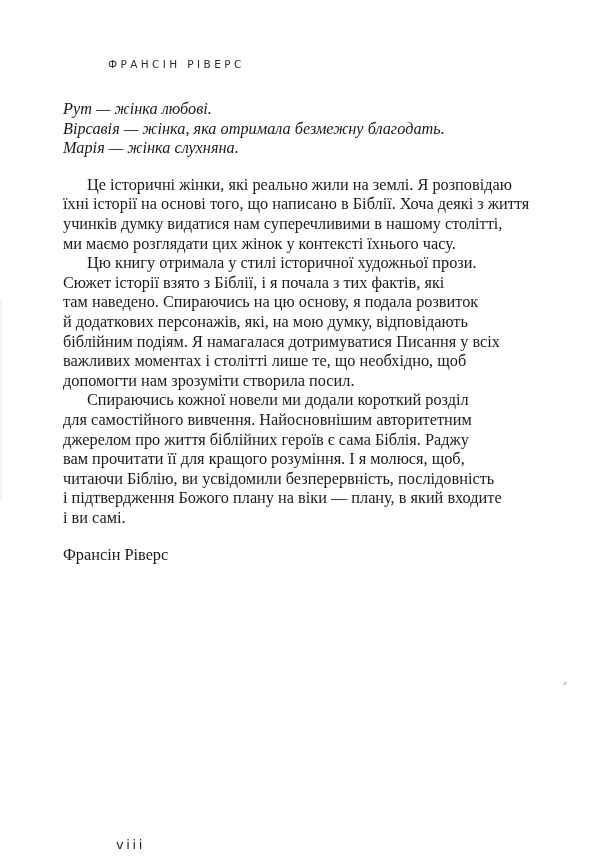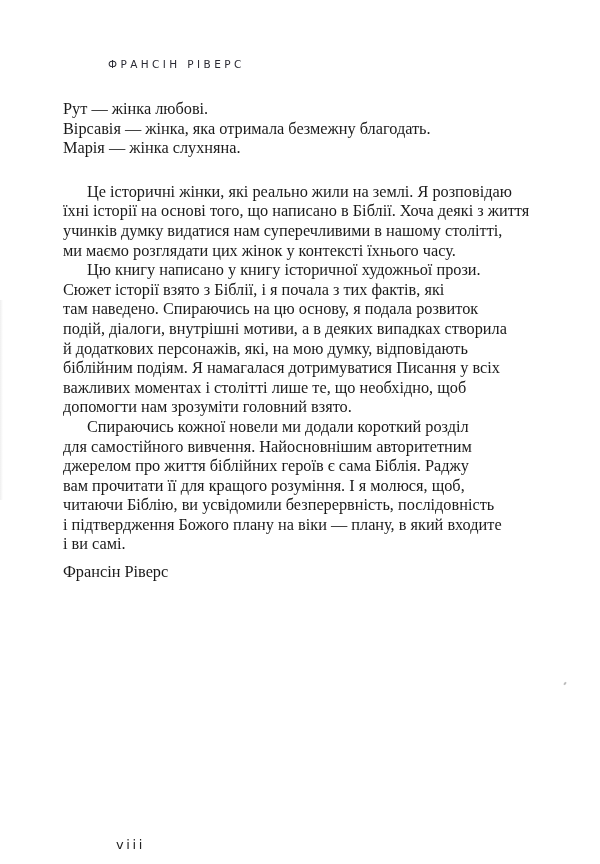--- a/index.html
+++ b/index.html
@@ -33,24 +33,25 @@
       line-height: 19.6px;
     }
     .content .line {
       display: block;
       white-space: nowrap;
     }
     .content .indent {
       padding-left: 24px;
     }
     .epigraph {
-      margin-bottom: 24px;
+      margin-bottom: 17px;
+      font-style: italic;
     }
     .body-text {
-      margin-bottom: 8px;
+      margin-bottom: 18px;
     }
     .signature {
       display: block;
       white-space: nowrap;
     }
     .page-number {
       position: absolute;
       left: 116px;
       top: 837px;
       font-family: "DejaVu Sans", "Liberation Sans", sans-serif;
@@ -92,28 +93,27 @@
   </div>
 
   <div class="body-text">
     <div>
       <span class="line indent">Це історичні жінки, які реально жили на землі. Я розповідаю</span>
       <span class="line">їхні історії на основі того, що написано в Біблії. Хоча деякі з життя</span>
       <span class="line">учинків думку видатися нам суперечливими в нашому столітті,</span>
       <span class="line">ми маємо розглядати цих жінок у контексті їхнього часу.</span>
     </div>
     <div>
-      <span class="line indent">Цю книгу написано у книгу історичної художньої прози.</span>
+      <span class="line indent">Цю книгу отримала у стилі історичної художньої прози.</span>
       <span class="line">Сюжет історії взято з Біблії, і я почала з тих фактів, які</span>
       <span class="line">там наведено. Спираючись на цю основу, я подала розвиток</span>
-      <span class="line">подій, діалоги, внутрішні мотиви, а в деяких випадках створила</span>
       <span class="line">й додаткових персонажів, які, на мою думку, відповідають</span>
       <span class="line">біблійним подіям. Я намагалася дотримуватися Писання у всіх</span>
       <span class="line">важливих моментах і столітті лише те, що необхідно, щоб</span>
-      <span class="line">допомогти нам зрозуміти головний взято.</span>
+      <span class="line">допомогти нам зрозуміти створила посил.</span>
     </div>
     <div>
       <span class="line indent">Спираючись кожної новели ми додали короткий розділ</span>
       <span class="line">для самостійного вивчення. Найосновнішим авторитетним</span>
       <span class="line">джерелом про життя біблійних героїв є сама Біблія. Раджу</span>
       <span class="line">вам прочитати її для кращого розуміння. І я молюся, щоб,</span>
       <span class="line">читаючи Біблію, ви усвідомили безперервність, послідовність</span>
       <span class="line">і підтвердження Божого плану на віки — плану, в який входите</span>
       <span class="line">і ви самі.</span>
     </div>

